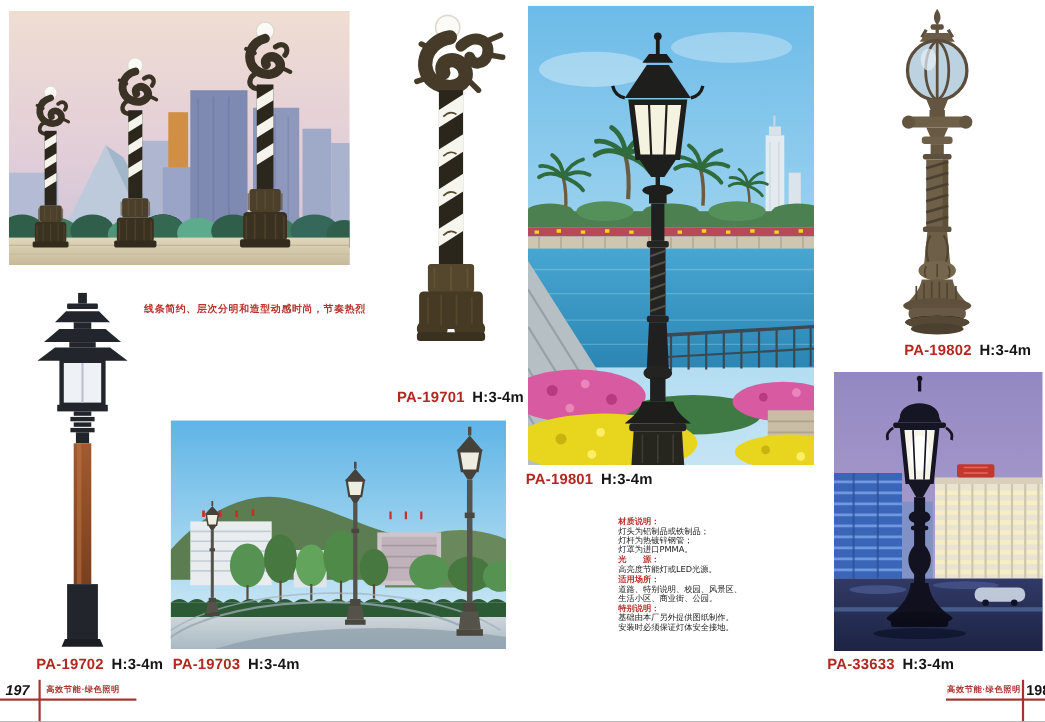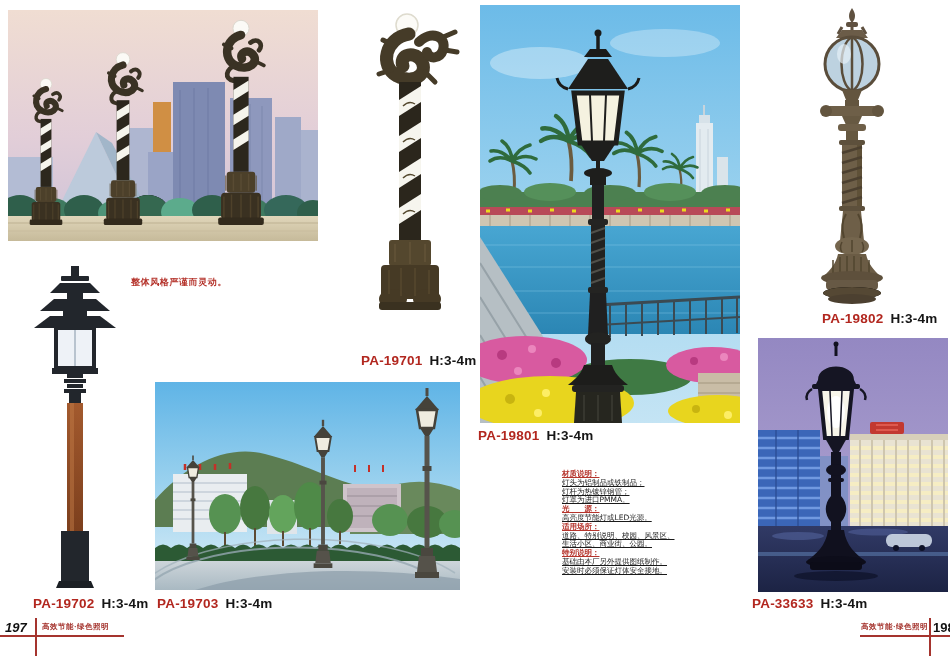--- a/index.html
+++ b/index.html
@@ -9,21 +9,21 @@
   .photo svg{display:block;width:100%;height:100%;}
   .plabel{position:absolute;font-size:13.5px;font-weight:bold;white-space:nowrap;letter-spacing:.2px;}
   .plabel .code{color:#b2271f;margin-right:7px;}
   .plabel .size{color:#161616;}
   .intro{position:absolute;left:131px;top:272px;width:200px;color:#b5342c;
          font-family:"DejaVu Sans",sans-serif;font-size:9px;font-weight:bold;letter-spacing:.6px;}
   .intro div{line-height:20px;white-space:nowrap;}
   .spec{position:absolute;left:562px;top:470px;width:150px;color:#1a1a1a;
         font-family:"DejaVu Sans",sans-serif;font-size:7.5px;line-height:8.8px;}
   .spec .h{color:#b5342c;font-weight:bold;}
-  .spec div{white-space:nowrap;text-decoration:underline;}
+  .spec div{white-space:nowrap;}
   .pagenum{position:absolute;font-size:13px;font-weight:bold;color:#111;}
   .slogan{position:absolute;font-family:Liberation Serif, serif;font-size:7.5px;font-weight:bold;
           color:#a5342e;letter-spacing:.5px;white-space:nowrap;}
   .redline-h{position:absolute;height:1.5px;background:#a5342e;}
   .redline-v{position:absolute;width:1.5px;background:#a5342e;}
 </style>
 </head>
 <body>
 
 <div id="page">
@@ -113,21 +113,21 @@
       <rect x="14" y="294" width="62" height="8" rx="3" fill="#3a3120"></rect>
       <path d="M30,236 v18 M45,234 v22 M60,236 v18" stroke="#6b5a3c" stroke-width="1.5" opacity=".7"></path>
       <path d="M24,262 v24 M36,260 v28 M50,260 v28 M64,262 v24" stroke="#5d4e32" stroke-width="1.5" opacity=".7"></path>
     </svg>
   </div>
   <div class="plabel" style="left:361px;top:324px;margin-top:29px;">
     <span class="code">PA-19701</span><span class="size">H:3-4m</span>
   </div>
 
   <div class="intro">
-    <div>整体风格严谨而灵动。</div>
+    <div>线条简约、层次分明和造型动感时尚，节奏热烈</div>
   </div>
 
   <div class="photo" style="left:30px;top:266px;width:90px;height:324px;">
     <svg viewBox="0 0 90 324">
       <defs>
         <linearGradient id="wood" x1="0" y1="0" x2="0" y2="1">
           <stop offset="0" stop-color="#a35a2e"></stop>
             <stop offset="1" stop-color="#7c3f1d"></stop>
         </linearGradient>
       </defs>

